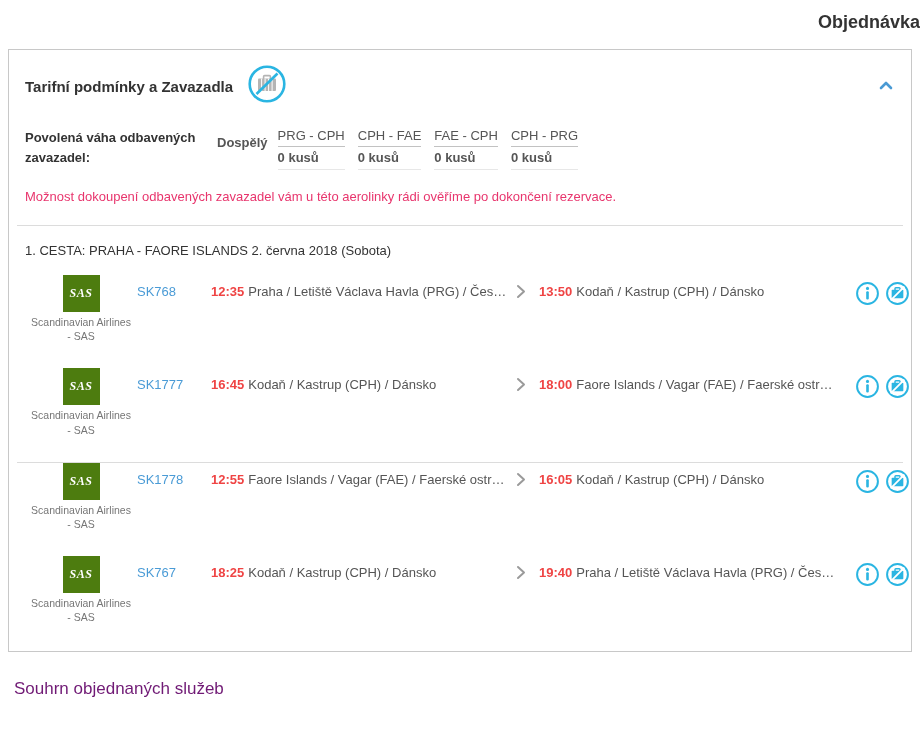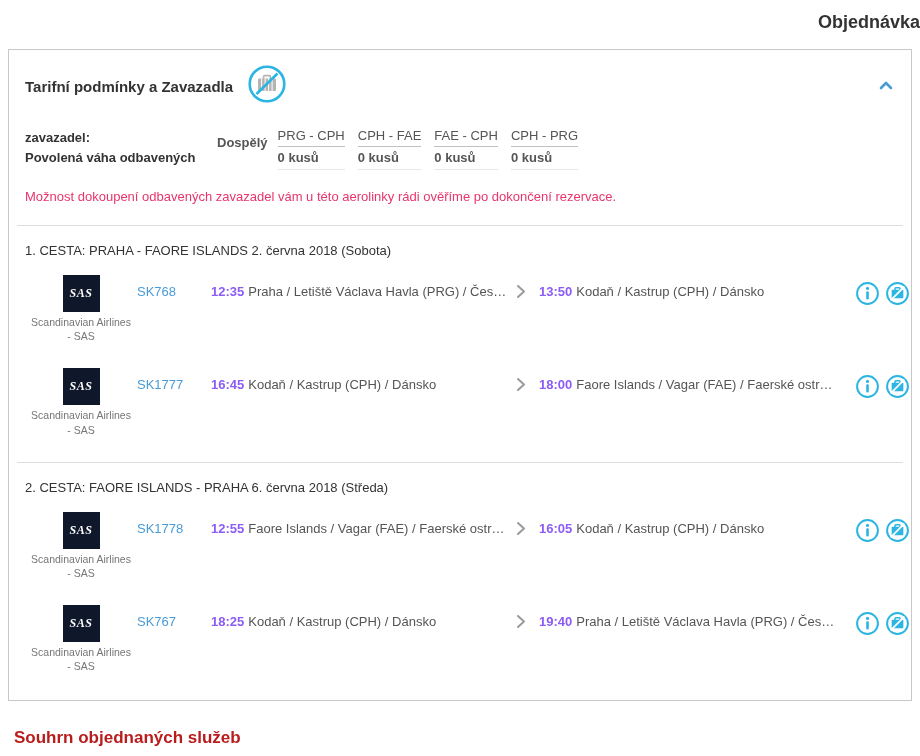--- a/index.html
+++ b/index.html
@@ -48,35 +48,35 @@
   .flight-row {
     display: grid;
     grid-template-columns: 112px 74px 302px 26px 316px 1fr;
     margin-bottom: 25px;
     font-size: 13px;
     color: #555;
     align-items: start;
   }
   .airline { text-align: center; }
   .sas-logo {
-    width: 37px; height: 37px; background: #0f172a; color: #fff;
+    width: 37px; height: 37px; background: #4d7c0f; color: #fff;
     margin: 0 auto 3px; display: flex; align-items: center; justify-content: center;
     font-family: "Liberation Serif", serif; font-style: italic; font-weight: 700;
     font-size: 12px; letter-spacing: .5px;
   }
   .airline-caption { font-size: 10.5px; color: #767676; line-height: 1.35; }
   .airline-caption span { display: block; }
   .flight-no { color: #4a9bd6; text-decoration: none; padding-top: 9px; display: block; }
   .seg { padding-top: 9px; white-space: nowrap; overflow: hidden; }
-  .seg b { color: #8b5cf6; margin-right: 4px; font-weight: 700; }
+  .seg b { color: #ef4444; margin-right: 4px; font-weight: 700; }
   .chev { padding-top: 9px; line-height: 0; padding-left: 2px; }
   .row-icons { display: flex; gap: 5px; justify-content: flex-end; padding-top: 6px; }
   .icon-btn { background: none; border: 0; padding: 0; cursor: pointer; line-height: 0; }
   
-  .summary-title { font-size: 17px; font-weight: 700; color: #b91c1c; margin: 27px 0 12px 14px; }
+  .summary-title { font-size: 17px; font-weight: 400; color: #701a75; margin: 27px 0 12px 14px; }
 </style>
 </head>
 <body>
 
 <svg width="0" height="0" style="position:absolute">
   <defs>
     <g id="ic-nobag-lg">
       <circle cx="20" cy="20" r="17.3" fill="none" stroke="#2ab5e2" stroke-width="2.6"></circle>
       <rect x="16.6" y="11.6" width="6.8" height="5" rx="1" fill="none" stroke="#b4b4b4" stroke-width="1.6"></rect>
       <rect x="11" y="14.6" width="18" height="12.4" rx="1" fill="#b4b4b4"></rect>
@@ -117,22 +117,22 @@
       <span>
         <svg width="14" height="10" viewBox="0 0 14 10">
             <use href="#ic-chev-up"></use>
           </svg>
       </span>
     </button>
   </div>
 
   <div class="baggage">
     <div class="bag-label">
+      <div>Povolená váha odbavených</div>
       <div>zavazadel:</div>
-      <div>Povolená váha odbavených</div>
     </div>
     <div class="bag-table">
       <div class="bag-col passenger">
         <div class="bag-head empty"></div>
         <div class="bag-val nolines">Dospělý</div>
       </div>
       <div class="bag-col">
         <div class="bag-head">PRG - CPH</div>
         <div class="bag-val">0 kusů</div>
       </div>
@@ -211,21 +211,20 @@
         <button class="icon-btn"><span><svg width="25" height="25" viewBox="0 0 24 24">
                 <use href="#ic-nobag-sm"></use>
               </svg></span></button>
       </div>
     </div>
   </div>
 
   <hr class="divider">
 
   <div>
-    <h3 class="trip-title">2. CESTA: FAORE ISLANDS - PRAHA 6. června 2018 (Středa)</h3>
 
     <div class="flight-row">
       <div class="airline">
         <div class="sas-logo">SAS</div>
         <div class="airline-caption">
           <span>Scandinavian Airlines</span>
           <span>- SAS</span>
         </div>
       </div>
       <a href="#" class="flight-no">SK1778</a>

